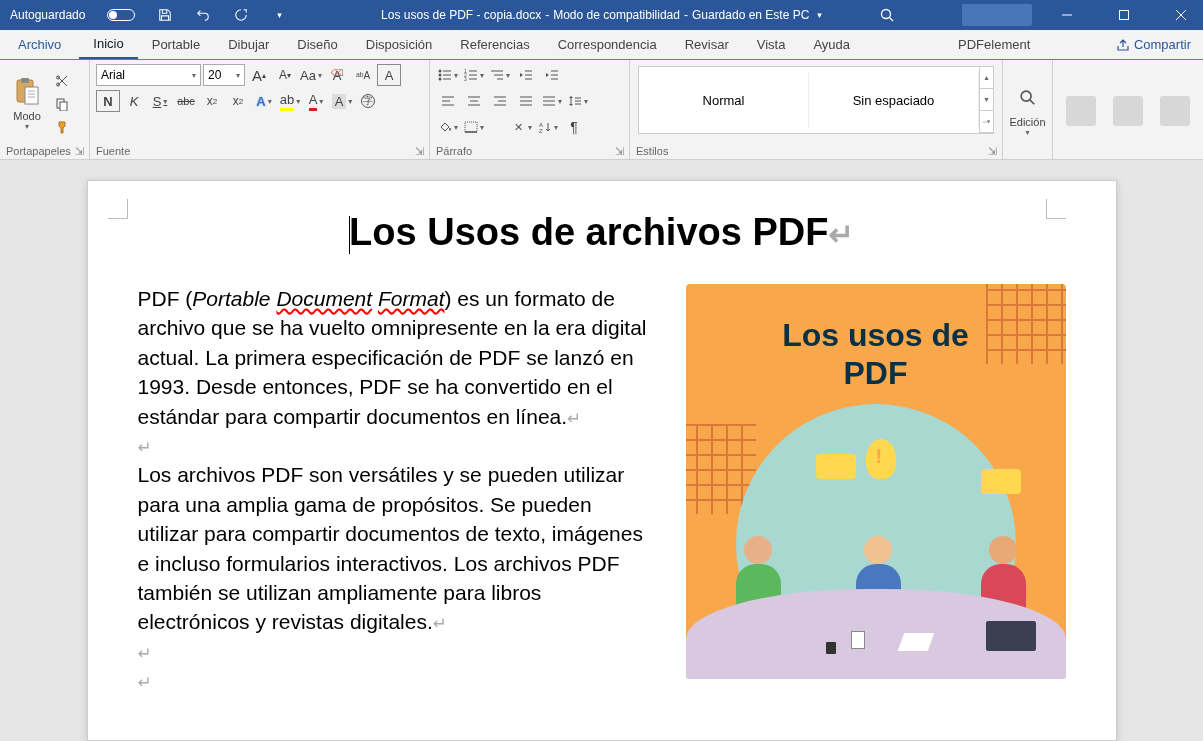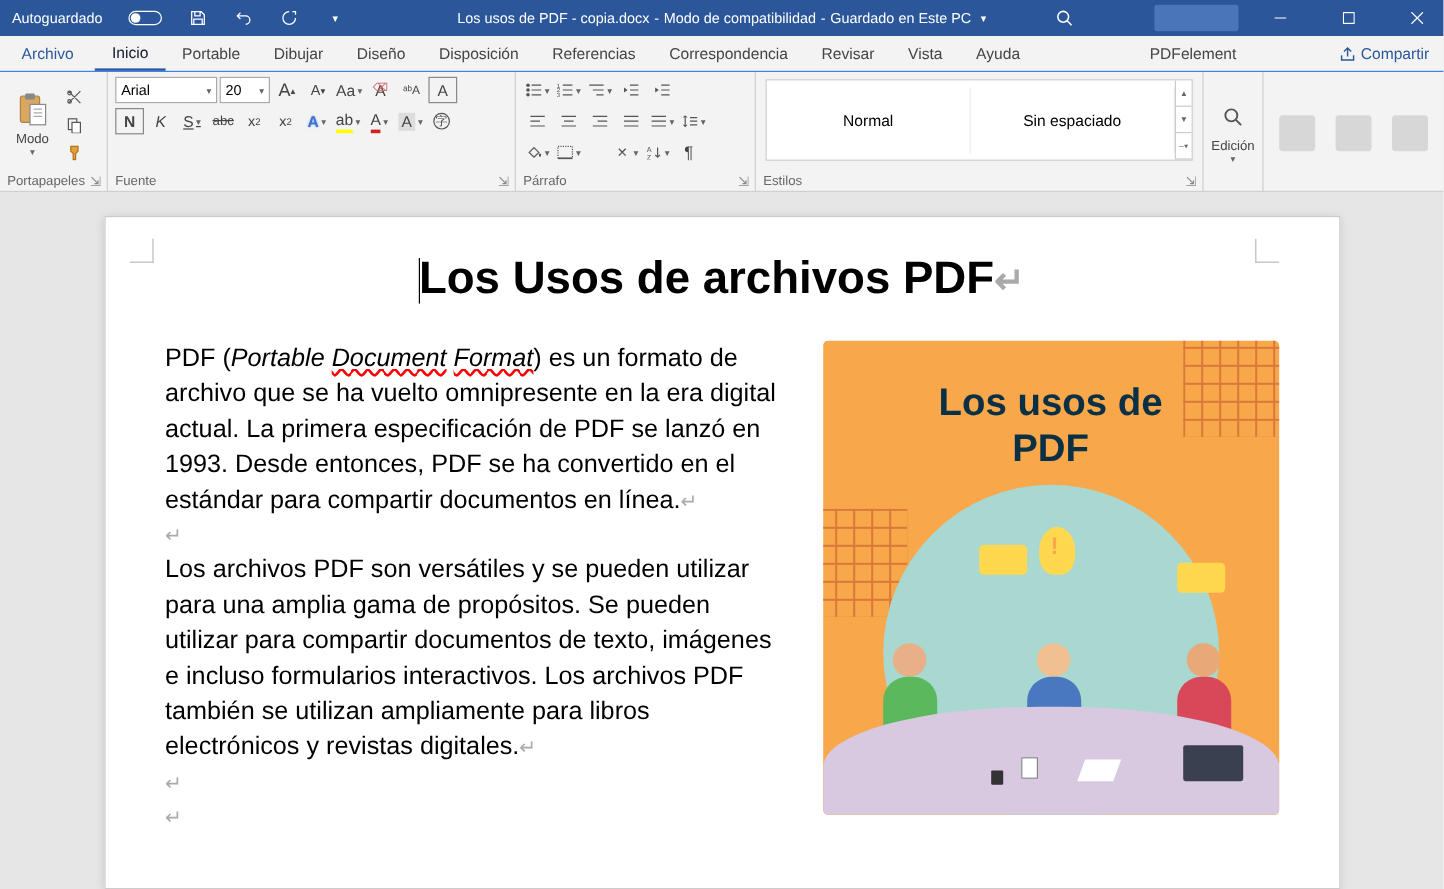--- a/index.html
+++ b/index.html
@@ -196,21 +196,21 @@
             </svg>
           </div>
       </div>
     </div>
     <div class="group-label"><span>Portapapeles</span><span class="launcher">⇲</span></div>
   </div>
 
   <div class="group" style="width:340px;">
     <div class="group-content" style="flex-direction:column;gap:4px;">
       <div class="row-btns">
-        <div class="combo" style="width:85px;">
+        <div class="combo" style="width:105px;">
             <span>Arial</span>
             <span class="arw">▾</span>
           </div>
         <div class="combo" style="width:42px;">
             <span>20</span>
             <span class="arw">▾</span>
           </div>
         <div class="sq-btn" style="font-size:15px;">A<span style="font-size:8px;vertical-align:super;">▴</span></div>
         <div class="sq-btn" style="font-size:12px;">A<span style="font-size:8px;vertical-align:super;">▾</span></div>
         <div class="sq-btn dd-arrow">

